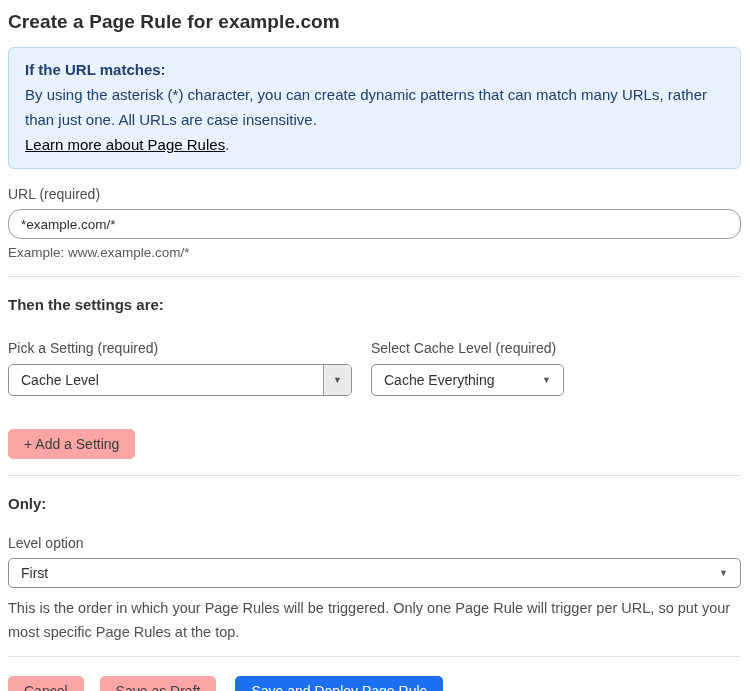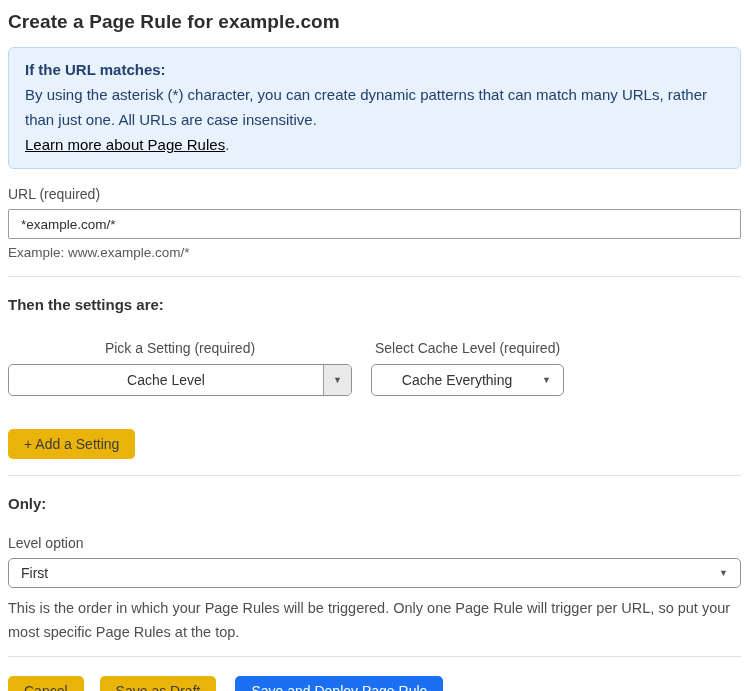--- a/index.html
+++ b/index.html
@@ -30,40 +30,40 @@
     color: #000000; text-decoration: underline; cursor: pointer;
   }
 
   .field-label {
     display: block;
     margin-top: 17px; margin-bottom: 7px;
     font-size: 14px; color: #4d4d4d;
   }
   .text-input {
     width: 100%; height: 30px;
-    border: 1px solid #9c9c9c; border-radius: 2px;
+    border: 1px solid #9c9c9c; border-radius: 13px;
     padding: 0 12px; font-size: 13.5px; color: #2f2f2f;
     font-family: "Liberation Sans", sans-serif;
     background: #fff; outline: none;
   }
   .hint {
     margin-top: 6px; font-size: 13.5px; color: #595959;
   }
 
   hr.divider {
     border: none; border-top: 1px solid #e0e0e0;
     margin-top: 16px;
   }
 
   h2.section-heading {
     margin-top: 19px;
     font-size: 15px; font-weight: 700; color: #333;
   }
 
-  .settings-row { display: flex; text-align: center; }
+  .settings-row { display: flex; }
   .col-setting { width: 344px; margin-right: 19px; }
   .col-cache { width: 193px; }
   .col-label {
     display: block; margin-top: 27px; margin-bottom: 8px;
     font-size: 14px; color: #4d4d4d;
   }
 
   .select {
     display: flex; align-items: center;
     height: 32px; background: #fff;
@@ -78,21 +78,21 @@
     display: flex; align-items: center; justify-content: center;
     background: #e9e9e9; border-left: 1px solid #9c9c9c;
   }
   .select-inline-caret { padding-right: 12px; }
 
   .btn {
     height: 30px; border: none; border-radius: 5px;
     font-size: 14px; font-family: "Liberation Sans", sans-serif;
     cursor: pointer; padding: 0 16px;
   }
-  .btn-gray { background: #eab308; color: #3d3d3d; }
+  .btn-gray { background: #fca5a5; color: #3d3d3d; }
   .btn-add { margin-top: 33px; }
   .btn-blue { background: #1b6ff1; color: #ffffff; }
 
   .order-label {
     display: block; margin-top: 23px; margin-bottom: 7px;
     font-size: 14px; color: #4d4d4d;
   }
   .select-full { height: 30px; }
   .help-text {
     margin-top: 8px; font-size: 14.5px; line-height: 24px; color: #4f4f4f;

